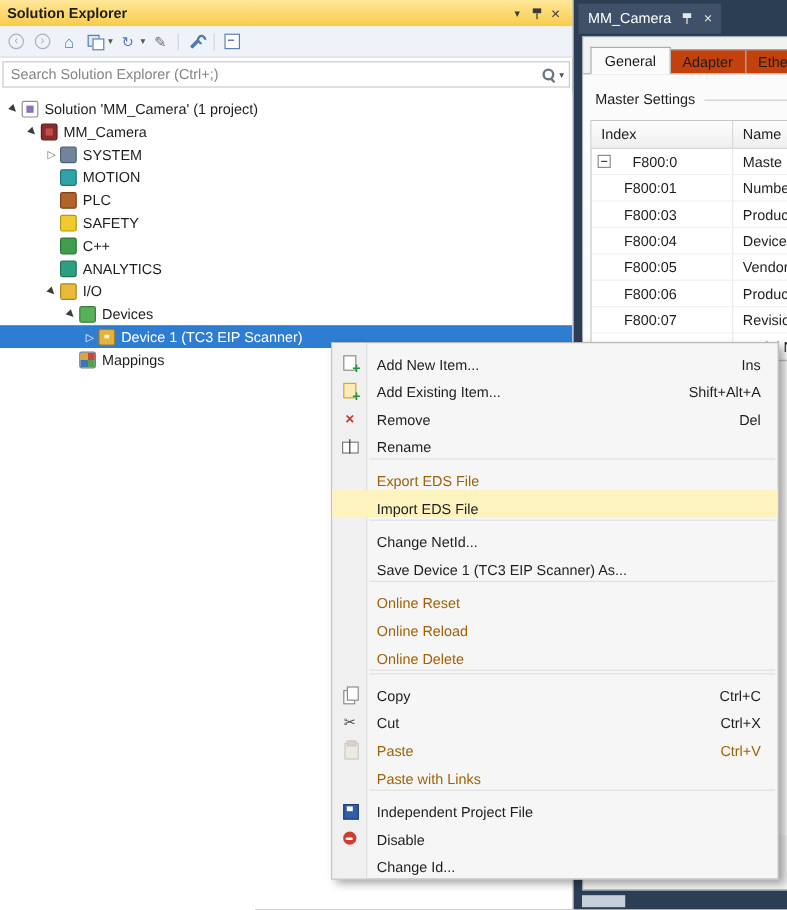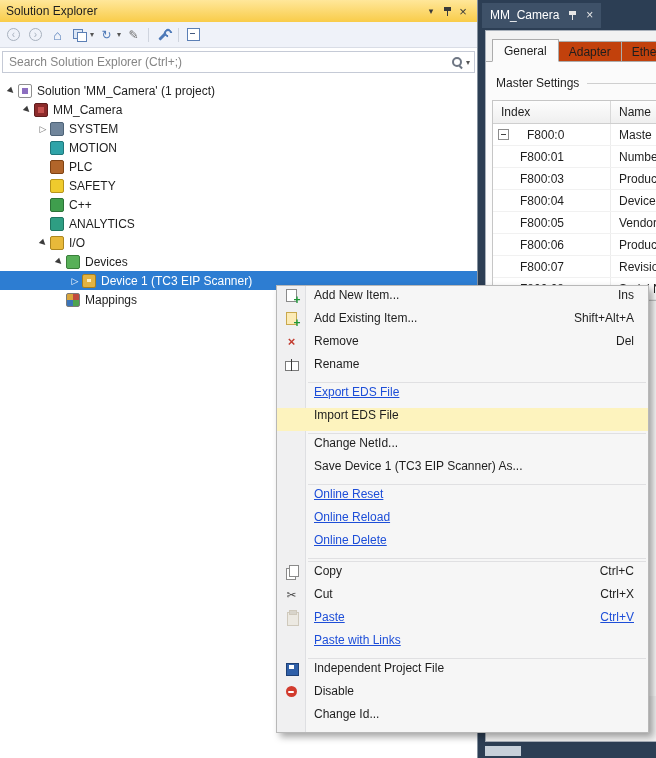--- a/index.html
+++ b/index.html
@@ -8,21 +8,21 @@
     background:#2C3E54;
     font-family:"Liberation Sans",sans-serif;font-size:12px;color:#1E1E1E;
     -webkit-font-smoothing:antialiased;
   }
 
   
   .se-panel{position:absolute;left:0;top:0;width:478px;height:758px;background:#fff;
     border-right:1px solid #86929F;display:flex;flex-direction:column;box-sizing:border-box;}
   .se-title{height:22px;flex:none;background:linear-gradient(#FFE79A,#F9CC49);
     display:flex;align-items:center;padding:0 6px;}
-  .se-title-text{flex:1;color:#1E1E1E;}
+  .se-title-text{flex:1;color:#1E1E1E;font-weight:bold;}
   .tb-ico{width:16px;height:16px;display:flex;align-items:center;justify-content:center;color:#3A3A3A;}
   .gl-dd{font-size:9px;color:#3A3A3A;}
   .pin{width:11px;height:13px;position:relative;}
   .pin::before{content:"";position:absolute;left:2px;top:2px;width:7px;height:4px;background:#3A3A3A;}
   .pin::after{content:"";position:absolute;left:5px;top:6px;width:1px;height:5px;background:#3A3A3A;}
   .pin-w::before{background:#E6E6E6;}
   .pin-w::after{background:#E6E6E6;}
   .gl-close{font-size:13px;line-height:13px;color:#3A3A3A;}
 
   
@@ -116,26 +116,26 @@
   .expbox{width:9px;height:9px;border:1px solid #8C8C8C;background:#fff;position:relative;
     margin-right:6px;flex:none;box-sizing:content-box;}
   .expbox::after{content:"";position:absolute;left:2px;top:4px;width:5px;height:1px;background:#444;}
   .bottom-sliver{position:absolute;left:6px;bottom:2px;width:36px;height:10px;background:#C7D0DA;}
 
   
   .ctx{position:absolute;left:276px;top:285px;width:373px;background:#F6F6F6;
     border:1px solid #B8B8B8;box-shadow:4px 4px 7px rgba(0,0,0,.35);padding:2px 0;z-index:10;box-sizing:border-box;}
   .ctx::before{content:"";position:absolute;left:0;top:0;bottom:0;width:28px;background:#F0F0F1;
     border-right:1px solid #DEDFE2;}
-  .menu-item{position:relative;height:23px;display:flex;align-items:flex-start;padding-right:14px;}
+  .menu-item{position:relative;height:23px;display:flex;align-items:flex-end;padding-right:14px;}
   .menu-item.hl{background:#FDF3BE;}
   .mi-wrap{width:29px;flex:none;display:flex;align-items:center;justify-content:center;}
   .mlabel{margin-left:8px;flex:1;white-space:nowrap;}
   .mshortcut{margin-left:20px;white-space:nowrap;}
-  .menu-item.disabled .mlabel,.menu-item.disabled .mshortcut{color:#1d4ed8;text-decoration:underline;}
+  .menu-item.disabled .mlabel,.menu-item.disabled .mshortcut{color:#a16207;}
   .menu-item.disabled .mi{opacity:.45;}
   .menu-sep{height:1px;background:#E0E0E2;margin:2px 2px 2px 31px;}
 
   .mi{width:16px;height:16px;position:relative;display:inline-block;text-align:center;line-height:16px;}
   .mi-add::before{content:"";position:absolute;left:2px;top:1px;width:9px;height:11px;background:#fff;
     border:1px solid #8A8A8A;}
   .mi-add::after{content:"+";position:absolute;right:-1px;bottom:-4px;color:#1F9838;font-weight:bold;font-size:12px;}
   .mi-addex::before{background:#FCEBB6;border-color:#C9A84C;}
   .mi-remove{color:#C23B2E;font-weight:bold;font-size:13px;}
   .mi-rename::before{content:"";position:absolute;left:1px;top:4px;width:12px;height:8px;background:#fff;

